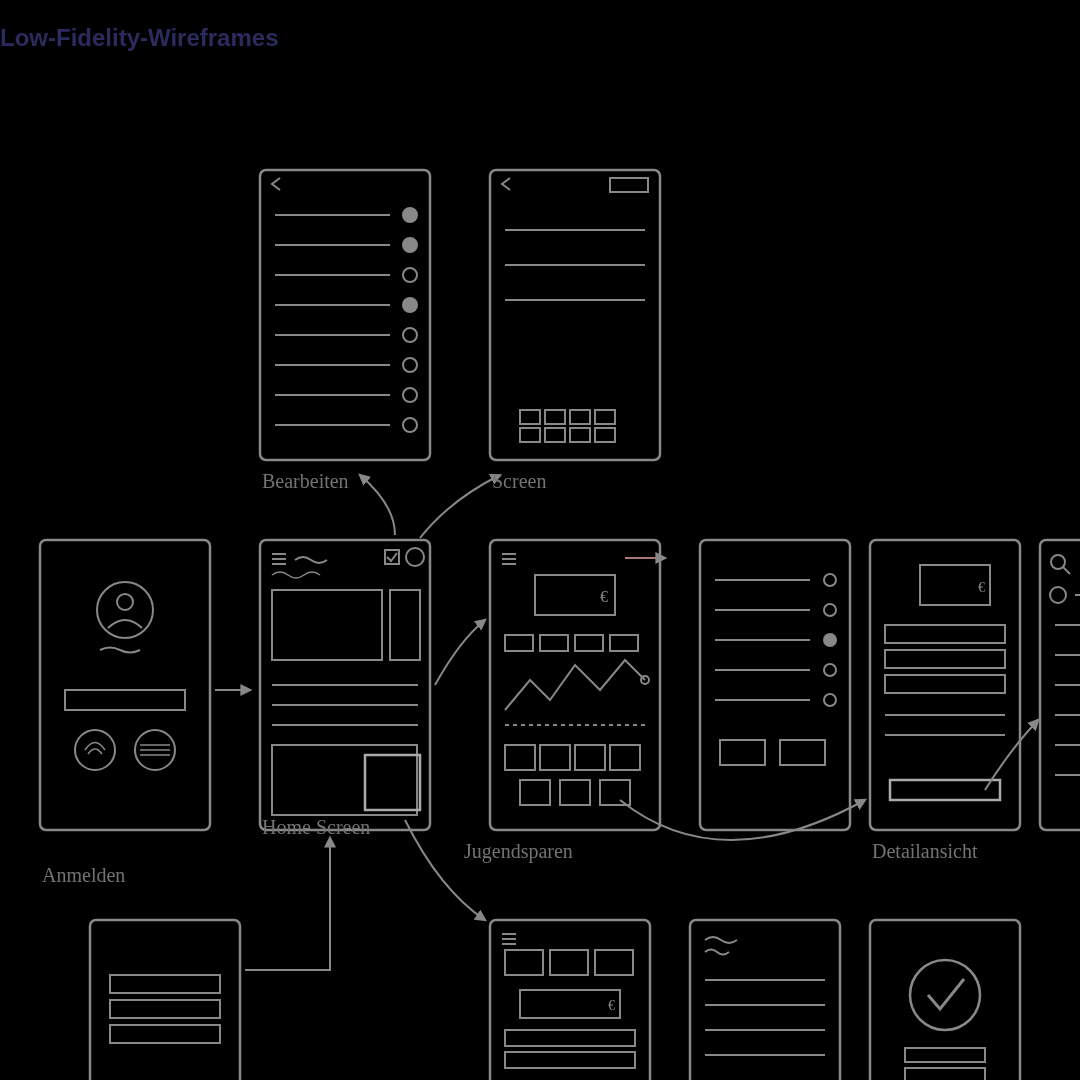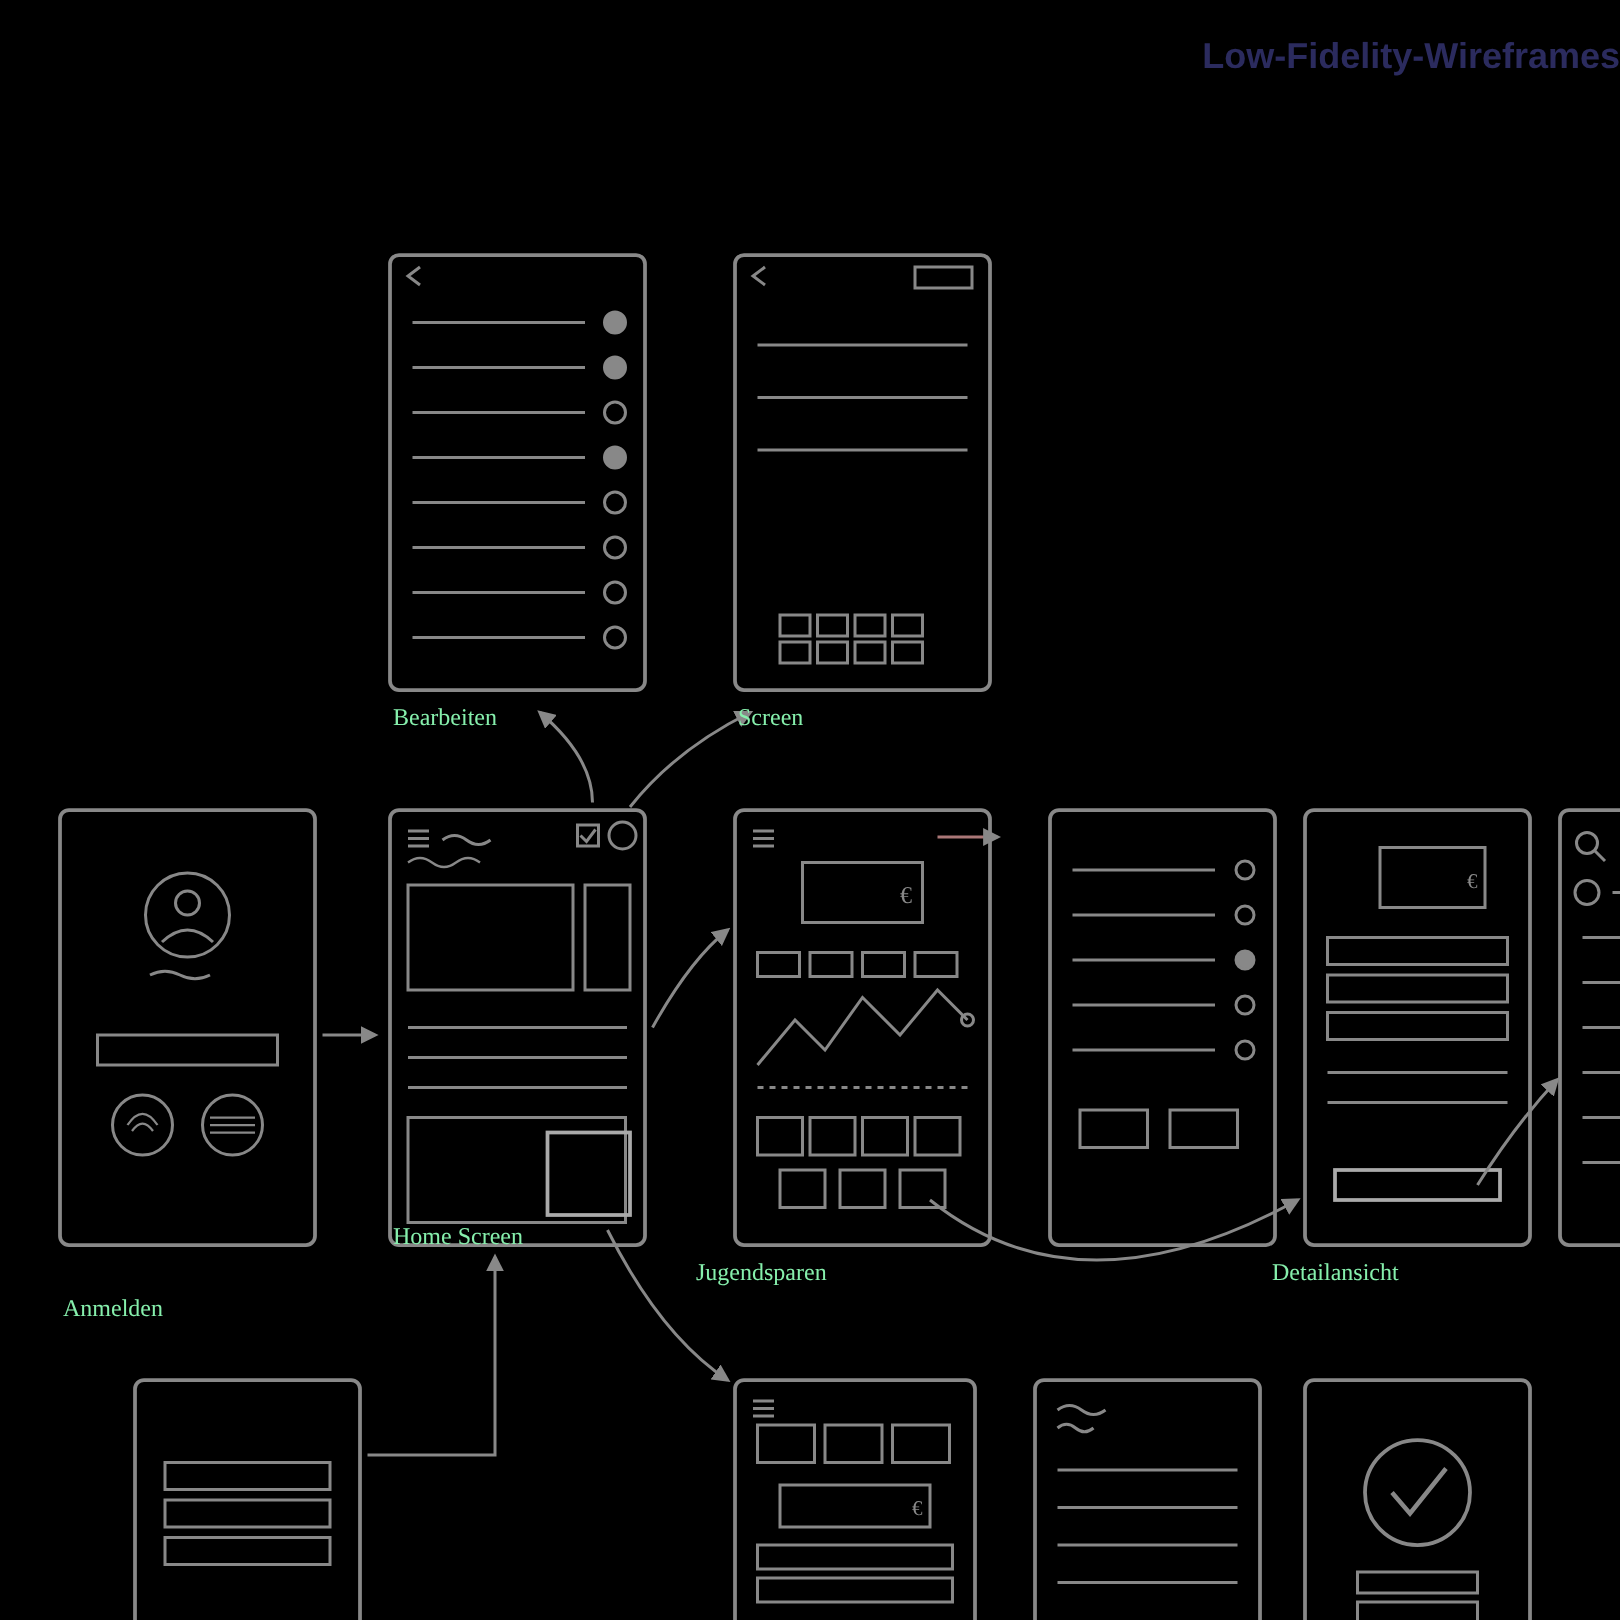--- a/index.html
+++ b/index.html
@@ -1,18 +1,18 @@
 <!DOCTYPE html>
 <html><head>
 <meta charset="utf-8">
 <style>
   html,body{margin:0;padding:0;width:1080px;height:1080px;background:#000;font-family:Georgia,'Segoe UI',sans-serif;color:#888}
-  .title{width:100%;text-align:right;font-size:24px;font-weight:700;color:#2b2b5e;padding-top:24px}
+  .title{width:100%;text-align:left;font-size:24px;font-weight:700;color:#2b2b5e;padding-top:24px}
   svg{position:absolute;left:0;top:0}
-  .lbl{position:absolute;font-family:'Comic Sans MS',cursive;font-size:16px;color:#86efac}
+  .lbl{position:absolute;font-family:'Comic Sans MS',cursive;font-size:20px;color:#737373}
 </style>
 </head>
 <body>
 
 <div class="title">Low-Fidelity-Wireframes</div>
 
 <svg width="1080" height="1080" viewBox="0 0 1080 1080">
   <defs>
     <marker id="arr" viewBox="0 0 10 10" refX="8" refY="5" markerWidth="6" markerHeight="6" orient="auto">
       <path d="M0 0 L10 5 L0 10 z" fill="#888"></path>
@@ -250,13 +250,13 @@
 
     <path d="M245 970 L330 970 L330 838"></path>
   </g>
 </svg>
 
 <div class="lbl" style="left:262px;top:470px">Bearbeiten</div>
 <div class="lbl" style="left:492px;top:470px">Screen</div>
 <div class="lbl" style="left:42px; top:864px">Anmelden</div>
 <div class="lbl" style="left:262px;top:816px">Home Screen</div>
 <div class="lbl" style="left:464px;top:840px">Jugendsparen</div>
-<div class="lbl" style="left:848px;top:840px">Detailansicht</div>
+<div class="lbl" style="left:872px;top:840px">Detailansicht</div>
 
 </body></html>

